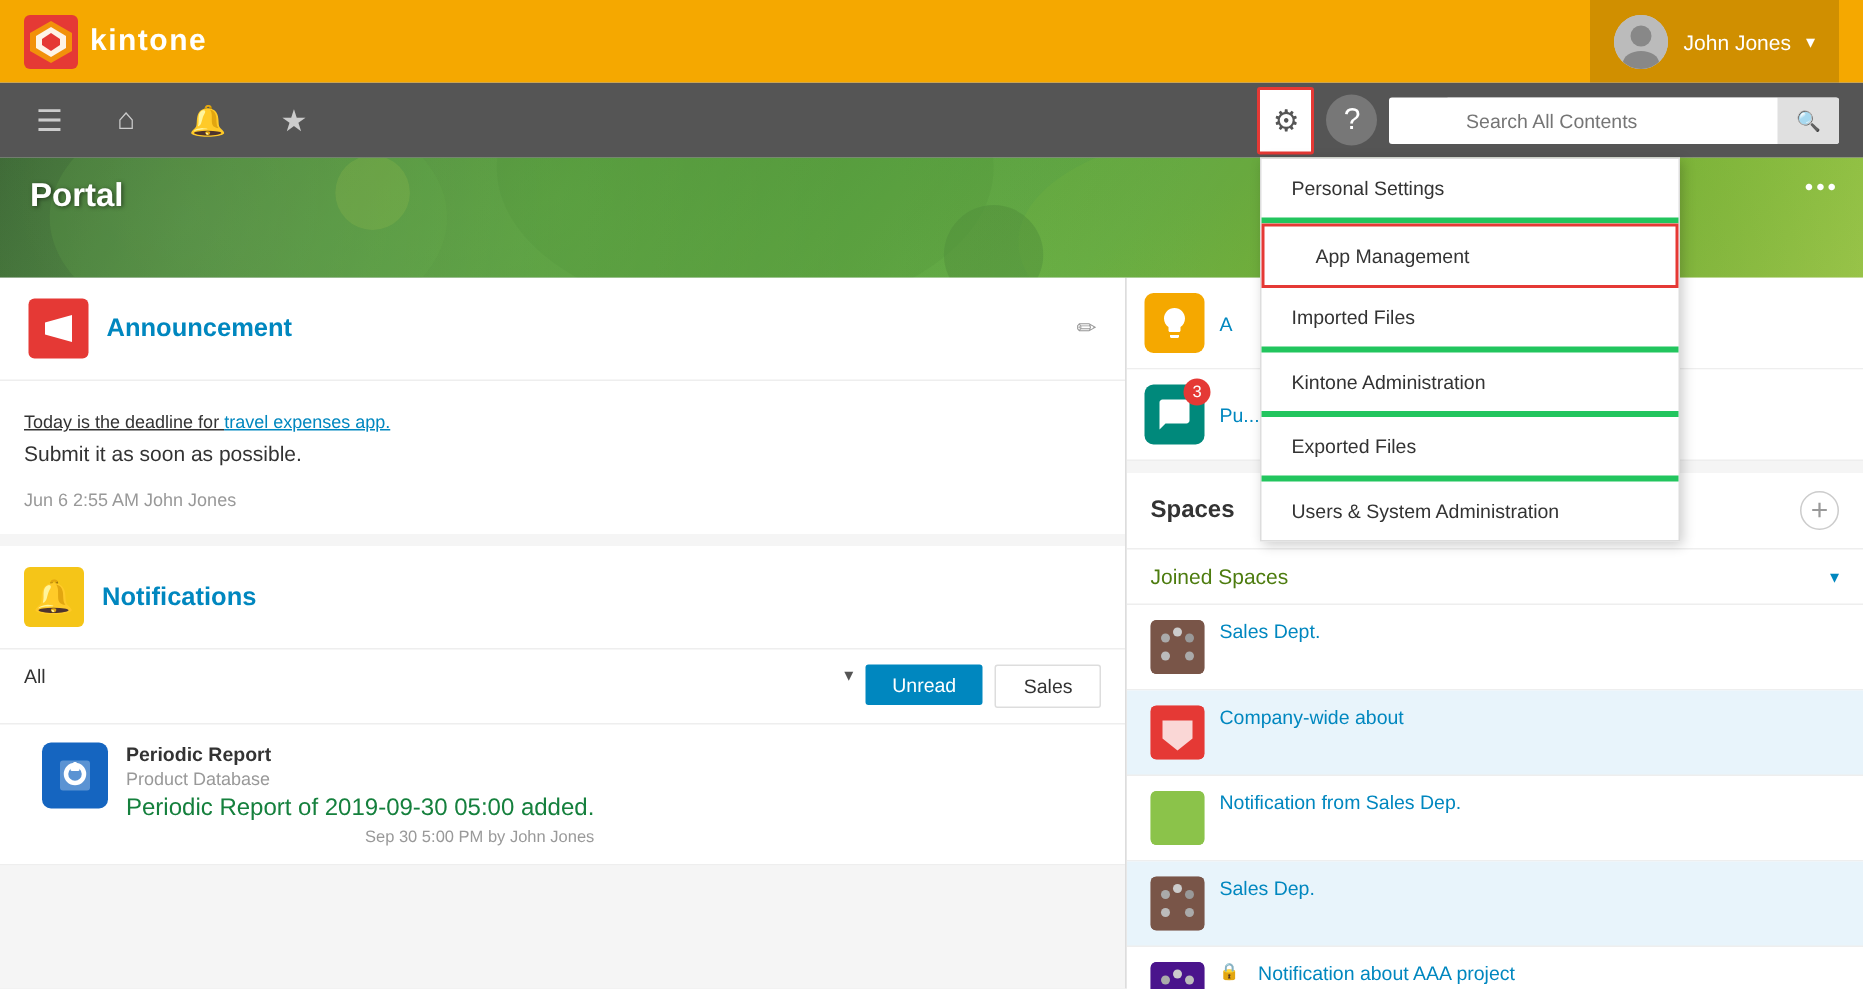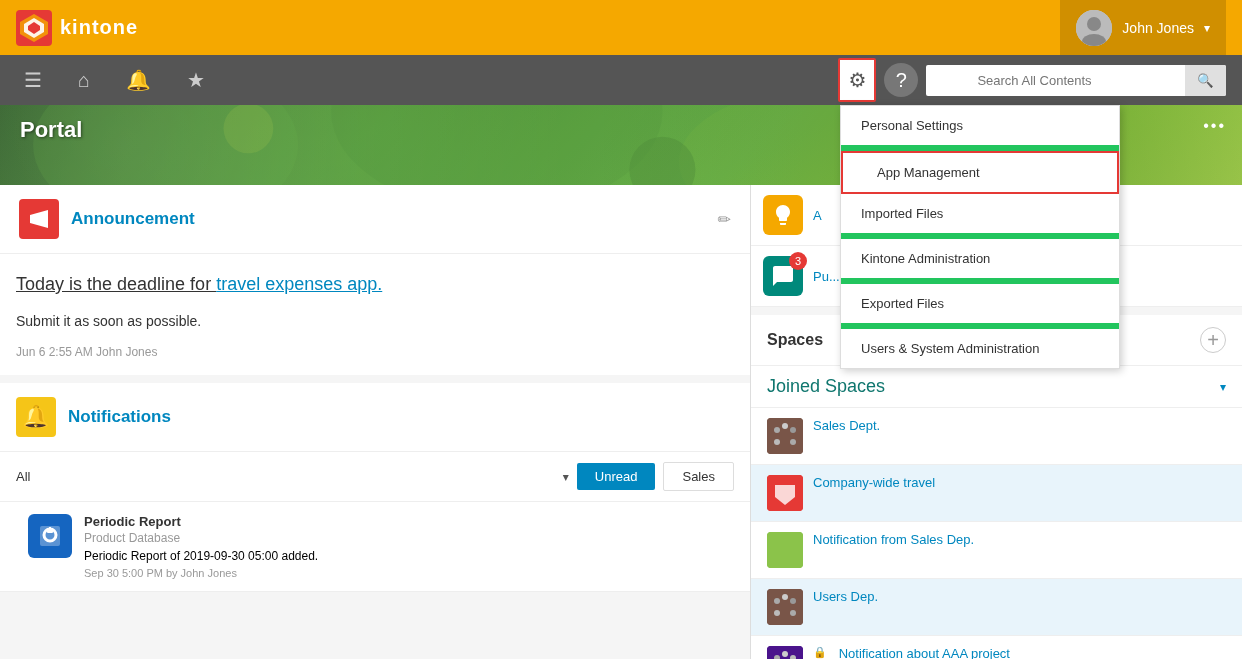--- a/index.html
+++ b/index.html
@@ -138,21 +138,21 @@
       background: white;
       border: 1px solid #ddd;
       box-shadow: 2px 2px 8px rgba(0,0,0,0.2);
       z-index: 200;
     }
     .dropdown-item {
       padding: 12px 20px;
       font-size: 13px;
       color: #333;
       cursor: pointer;
-      border-bottom: 6px solid #22c55e;
+      border-bottom: 4px solid #22c55e;
     }
     .dropdown-item.highlighted {
       background: white;
       border: 2px solid #e53935;
       font-weight: 500;
       padding-left: 34px;
     }
     .dropdown-item.no-border { border-bottom: none; }
 
     
@@ -242,23 +242,23 @@
     }
     #announcement-body {
       padding: 20px 16px 16px 16px;
     }
     #announcement-link {
       color: #0087bf;
       text-decoration: underline;
       cursor: pointer;
     }
     #announcement-text1 {
-      font-size: 18px;
+      font-size: 12px;
       color: #333;
-      margin-bottom: 18px;
+      margin-bottom: 6px;
     }
     #announcement-text2 {
       font-size: 14px;
       color: #333;
       margin-bottom: 16px;
     }
     #announcement-meta {
       color: #999;
       font-size: 12px;
     }
@@ -285,21 +285,21 @@
       color: white;
       font-size: 20px;
     }
     #notifications-title {
       color: #0087bf;
       font-size: 17px;
       font-weight: bold;
     }
     #notifications-filter {
       display: flex;
-      align-items: center;
+      align-items: flex-start;
       padding: 10px 16px;
       border-bottom: 1px solid #eee;
       gap: 8px;
     }
     #filter-all {
       color: #333;
       font-size: 13px;
       flex: 1;
     }
     #filter-dropdown-icon {
@@ -349,27 +349,28 @@
       font-size: 13px;
       color: #333;
       margin-bottom: 2px;
     }
     #notif-subtitle {
       font-size: 12px;
       color: #999;
       margin-bottom: 4px;
     }
     #notif-body {
-      font-size: 12px;
-      color: #000000;
+      font-size: 16px;
+      color: #15803d;
       margin-bottom: 4px;
     }
     #notif-meta {
       font-size: 11px;
       color: #999;
+      text-align: right;
     }
 
     
     #right-panel {
       flex: 1;
       background: #f5f5f5;
       overflow-y: auto;
       border-left: 1px solid #ddd;
     }
 
@@ -446,22 +447,22 @@
       justify-content: center;
     }
     #joined-spaces-header {
       display: flex;
       align-items: center;
       padding: 10px 16px;
       border-bottom: 1px solid #eee;
       cursor: pointer;
     }
     #joined-spaces-label {
-      color: #0f766e;
-      font-size: 18px;
+      color: #4d7c0f;
+      font-size: 14px;
       flex: 1;
       font-weight: 500;
     }
     #joined-spaces-chevron {
       color: #0087bf;
       font-size: 12px;
     }
     .space-item {
       display: flex;
       align-items: flex-start;
@@ -664,42 +665,42 @@
         </div>
         <span class="space-name">Sales Dept.</span>
       </div>
       <div class="space-item highlighted">
         <div class="space-icon" style="background:#e53935;">
           <svg width="36" height="36" viewBox="0 0 36 36">
             <rect width="36" height="36" fill="#e53935"></rect>
             <path d="M8,10 h20 v12 l-10,8 l-10,-8 Z" fill="white" opacity="0.8"></path>
           </svg>
         </div>
-        <span class="space-name">Company-wide travel</span>
+        <span class="space-name">Company-wide about</span>
       </div>
       <div class="space-item">
         <div class="space-icon" style="background:#8bc34a;">
           <svg width="36" height="36" viewBox="0 0 36 36">
             <rect width="36" height="36" fill="#8bc34a"></rect>
           </svg>
         </div>
         <span class="space-name">Notification from Sales Dep.</span>
       </div>
       <div class="space-item highlighted">
         <div class="space-icon" style="background:#795548;">
           <svg width="36" height="36" viewBox="0 0 36 36">
             <rect width="36" height="36" fill="#795548"></rect>
             <circle cx="10" cy="12" r="3" fill="#aaa"></circle>
             <circle cx="18" cy="8" r="3" fill="#ccc"></circle>
             <circle cx="26" cy="12" r="3" fill="#999"></circle>
             <circle cx="10" cy="24" r="3" fill="#bbb"></circle>
             <circle cx="26" cy="24" r="3" fill="#aaa"></circle>
           </svg>
         </div>
-        <span class="space-name">Users Dep.</span>
+        <span class="space-name">Sales Dep.</span>
       </div>
       <div class="space-item">
         <div class="space-icon" style="background:#4a148c;">
           <svg width="36" height="36" viewBox="0 0 36 36">
             <rect width="36" height="36" fill="#4a148c"></rect>
             <circle cx="10" cy="12" r="3" fill="#aaa"></circle>
             <circle cx="18" cy="8" r="3" fill="#ccc"></circle>
             <circle cx="26" cy="12" r="3" fill="#bbb"></circle>
             <circle cx="10" cy="24" r="3" fill="#999"></circle>
             <circle cx="26" cy="24" r="3" fill="#aaa"></circle>

